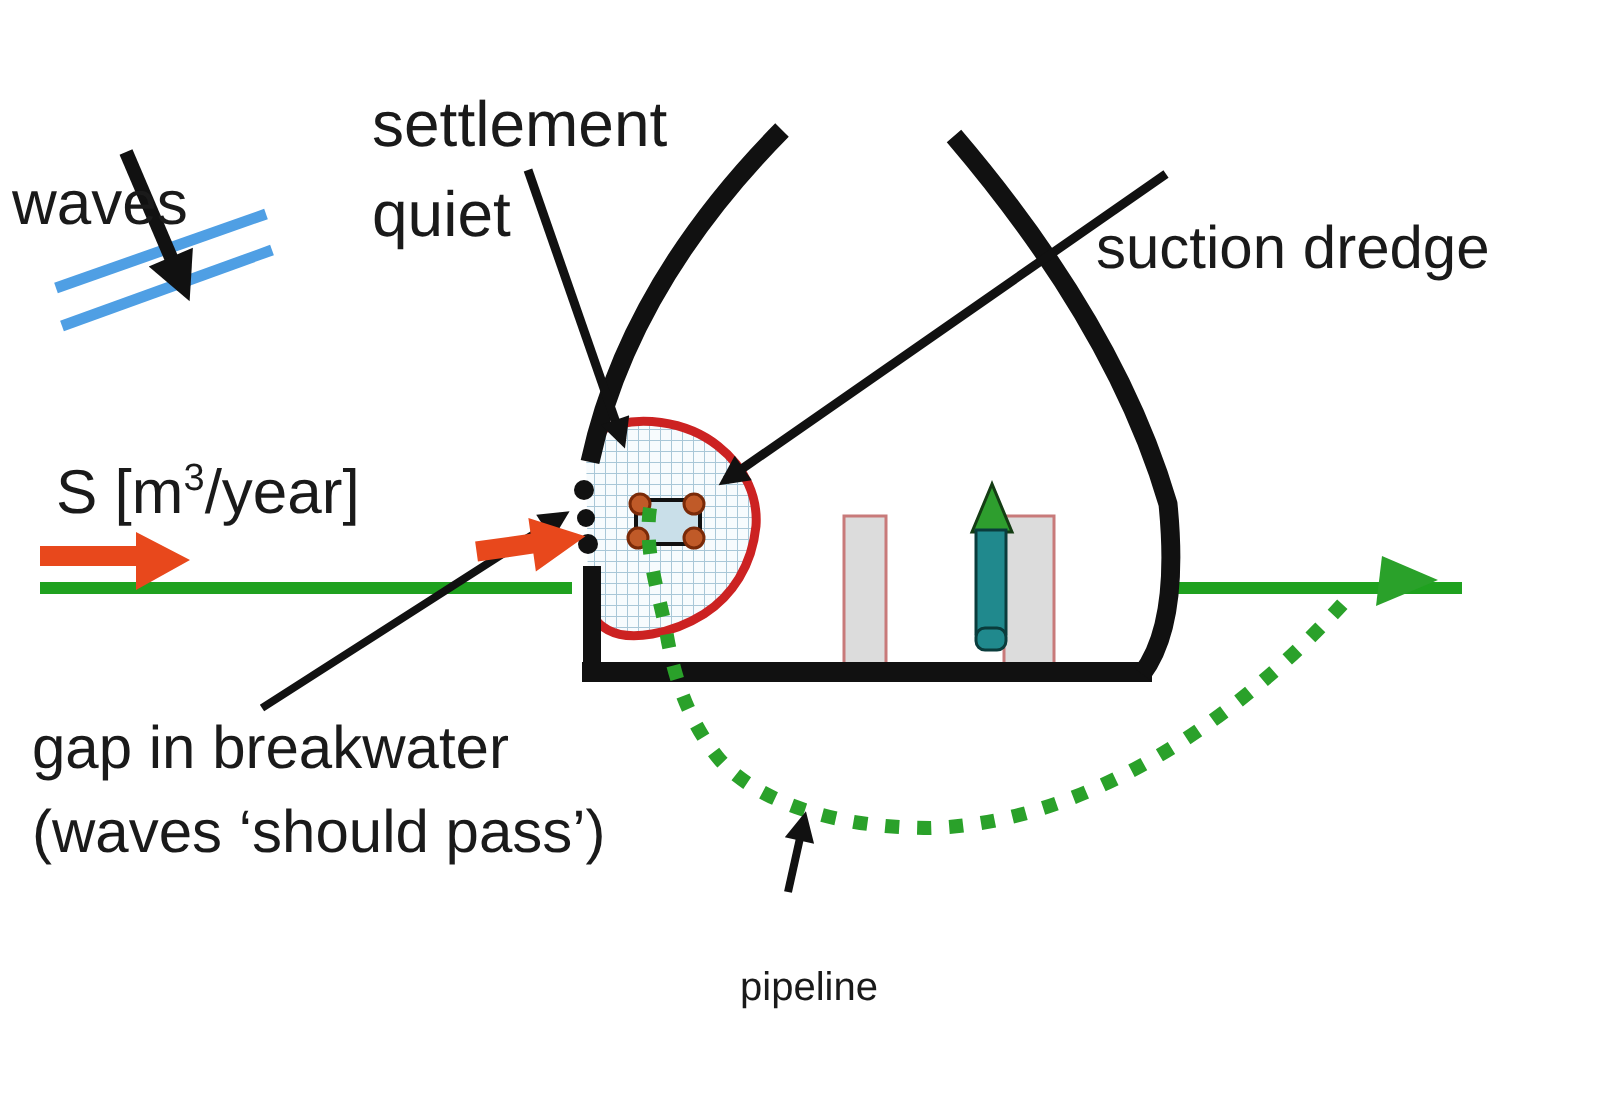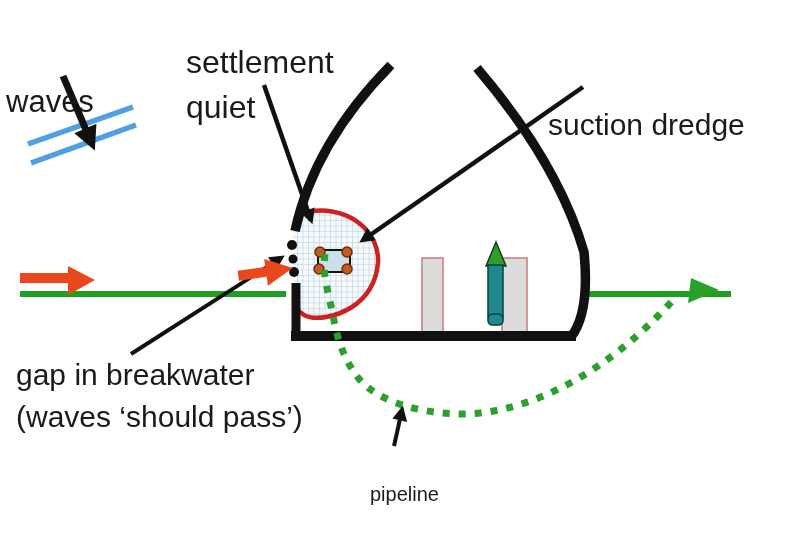--- a/index.html
+++ b/index.html
@@ -90,19 +90,20 @@
       <polygon fill="#E8481C" points="238,267 266,267 266,259 293,272 266,286 266,277 238,277"></polygon>
     </g>
   </svg>
 
   <div class="lbl waves"><span>waves</span></div>
 
   <div class="lbl settle"><span>settlement</span><br><span>quiet</span></div>
 
   <div class="lbl suction"><span>suction dredge</span><br></div>
 
+  <div class="lbl srate"><span>S [m</span><sup>3</sup><span>/year]</span></div>
 
 
   <div class="lbl gap"><span>gap in breakwater</span><br><span>(waves ‘should pass’)</span></div>
 
   <div class="lbl pipe"><span>pipeline</span></div>
 
 </div>
 
 </body></html>

